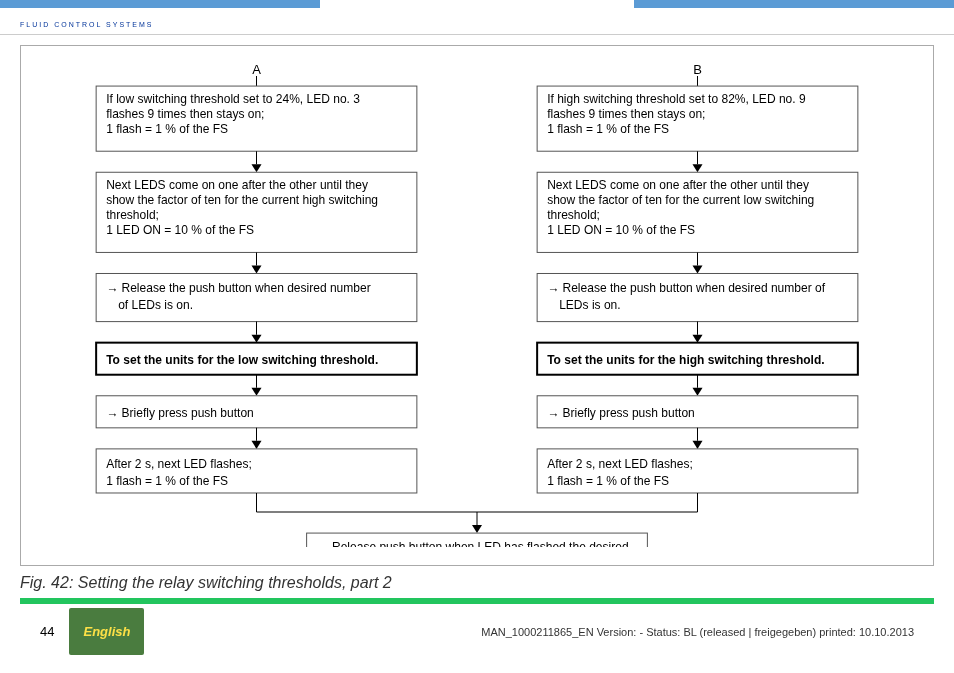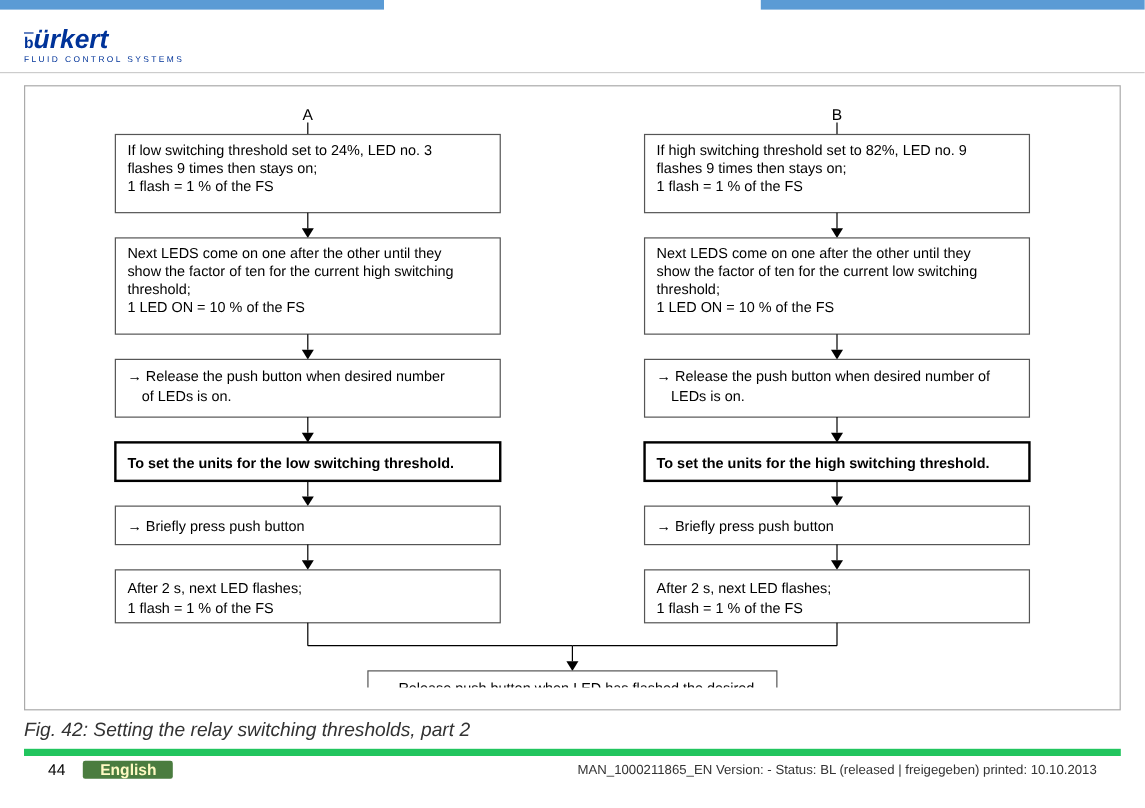--- a/index.html
+++ b/index.html
@@ -86,42 +86,38 @@
       display: flex;
       align-items: center;
       gap: 15px;
     }
     .page-num {
       font-size: 13px;
       color: #000;
     }
     .lang-badge {
       background: #4a7c3f;
-      color: #fef9c3;
-      padding: 0 14px;
+      color: #fde047;
+      padding: 16px 14px;
       font-size: 13px;
       font-weight: bold;
       border-radius: 2px;
+      font-style: italic;
     }
   </style>
 </head>
 <body>
 
 <div>
 
   <div class="header">
     <div class="header-bar-left"></div>
     <div class="header-bar-right"></div>
     <div class="header-left">
       <div style="margin-top:12px;">
-        <div style="display:flex;align-items:baseline;gap:1px;">
-          <span style="font-size:11px;color:#003399;font-weight:bold;letter-spacing:0px;">
-            <span style="text-decoration: overline; font-size:13px; color:#003399; font-weight:bold;">b</span><span style="font-size:22px;color:#003399;font-weight:bold;font-style:italic;">ü</span><span style="font-size:22px;color:#003399;font-weight:bold;font-style:italic;">rkert</span>
-          </span>
-        </div>
         <div style="font-size:7px;color:#003399;letter-spacing:2px;margin-top:1px;">FLUID CONTROL SYSTEMS</div>
       </div>
     </div>
   </div>
 
   <div class="main-content">
 
     <div class="diagram-box">
 
       

